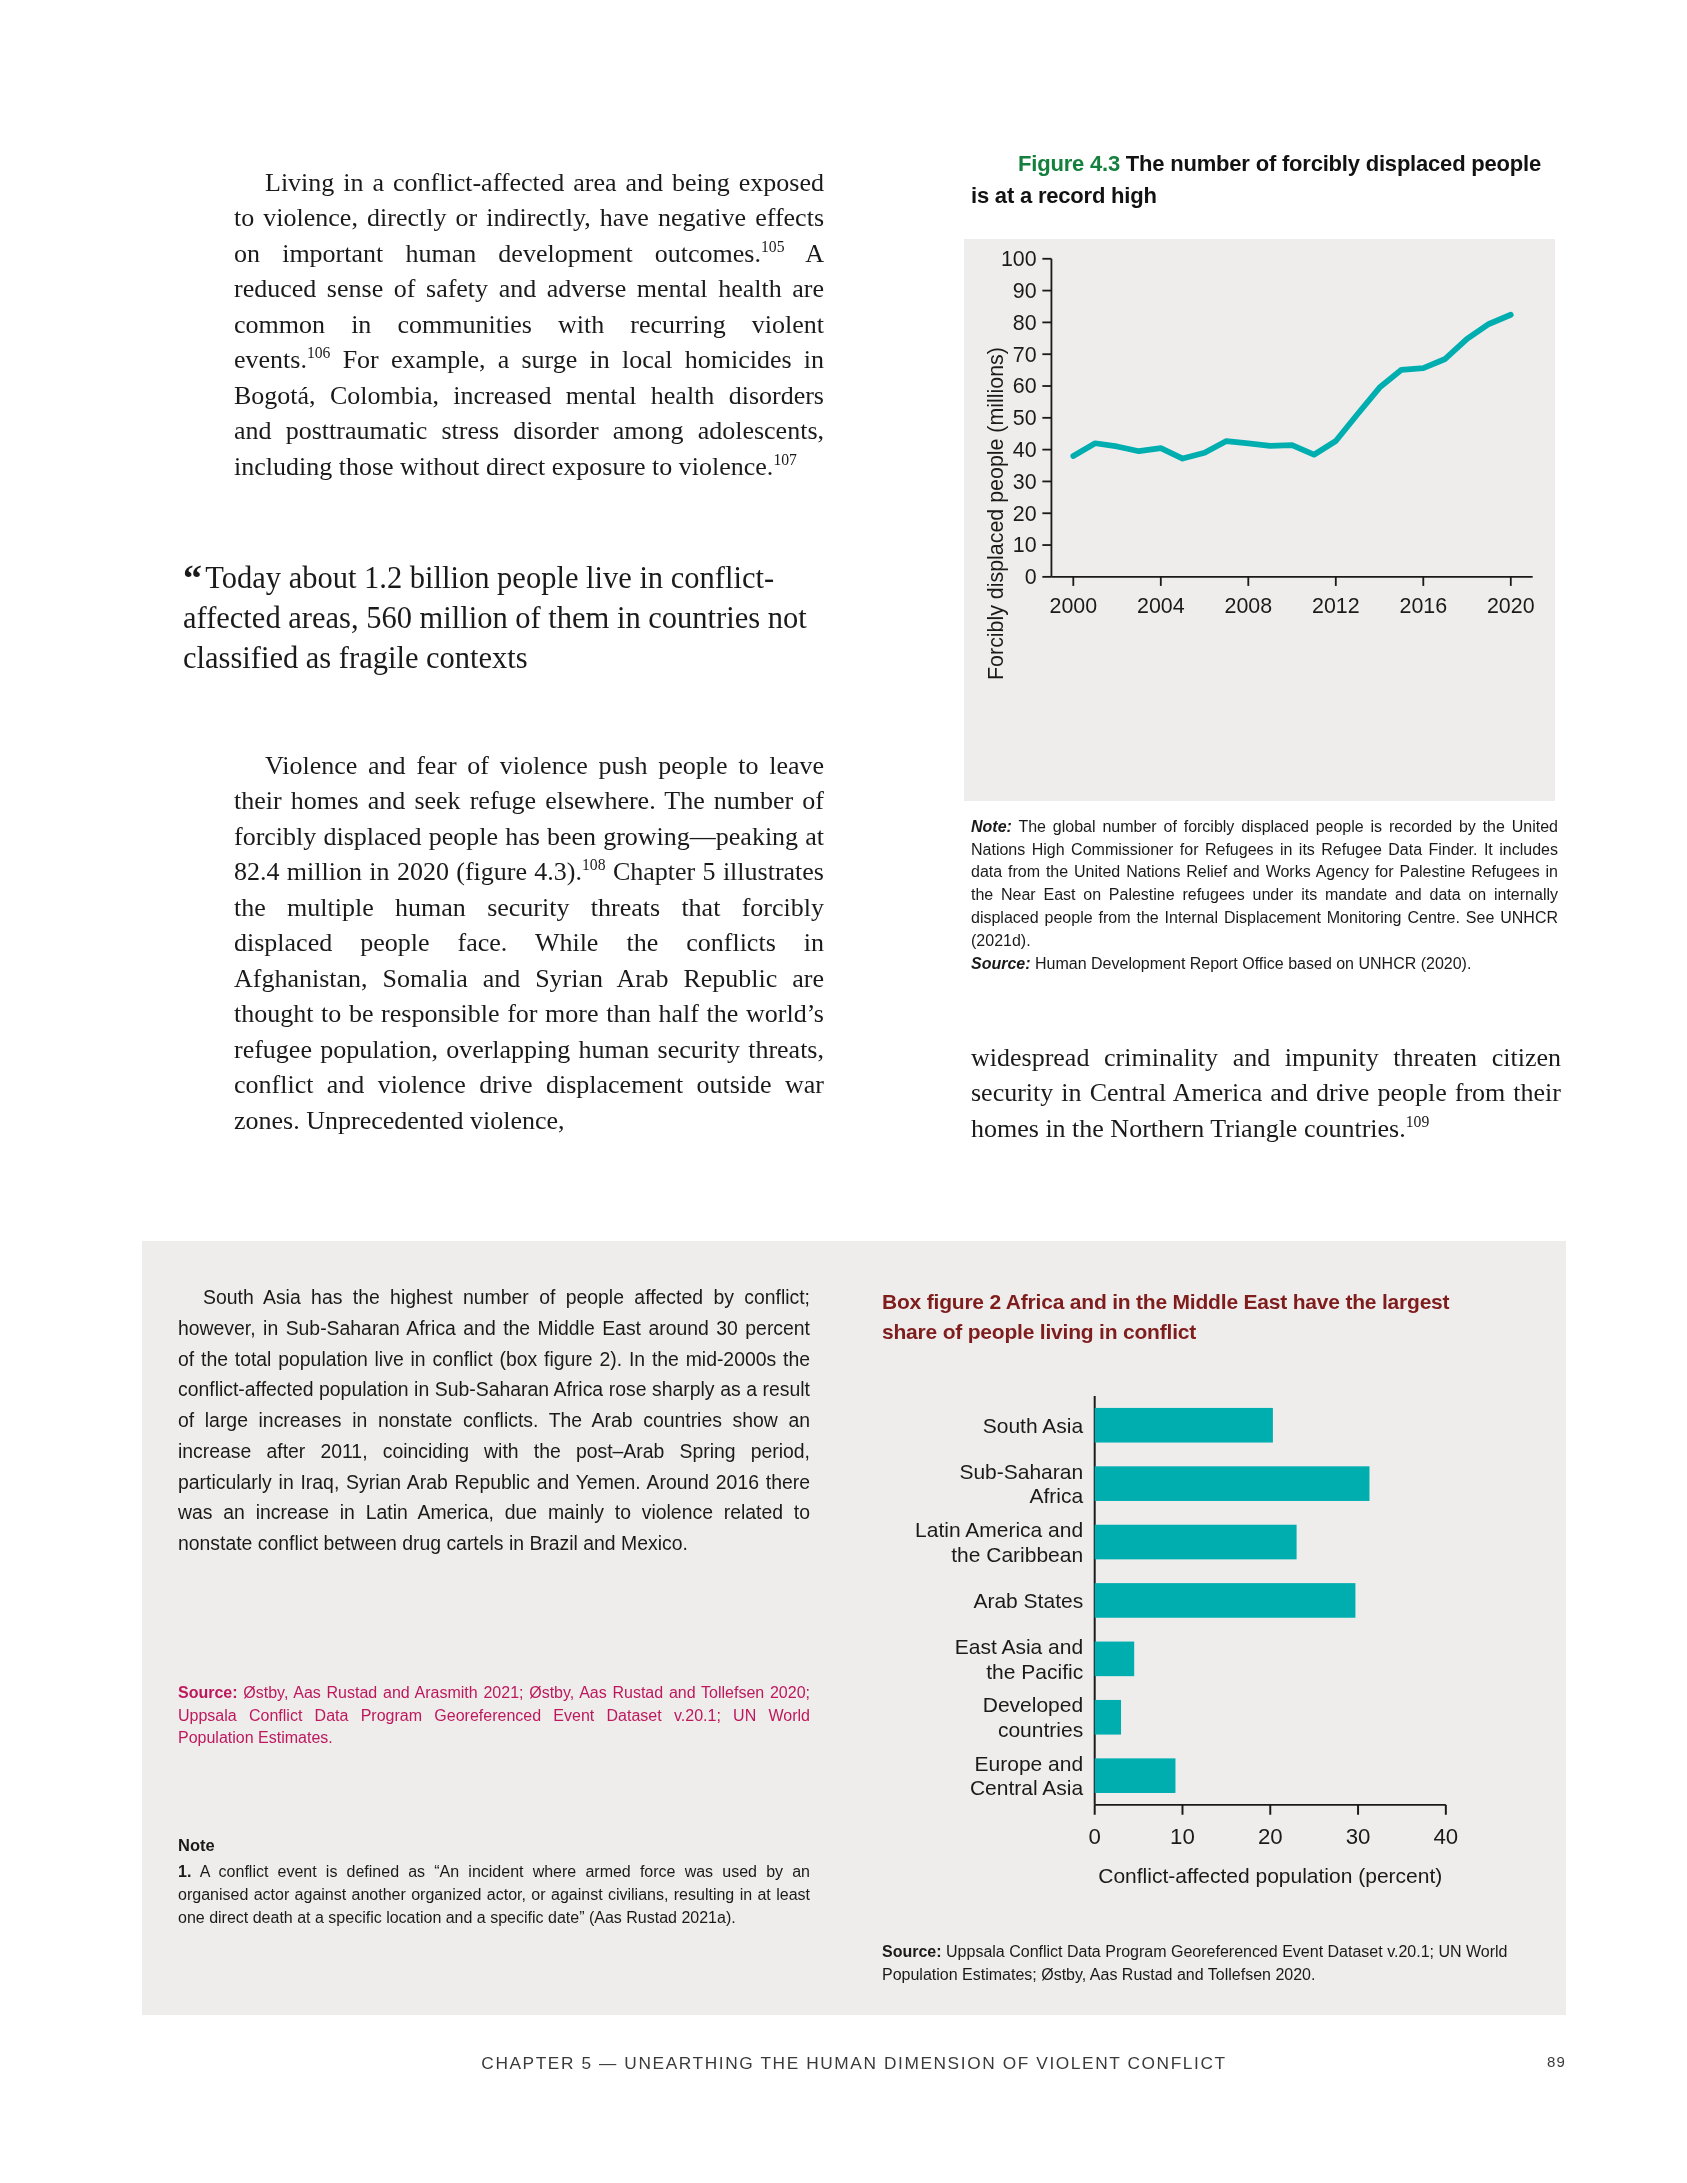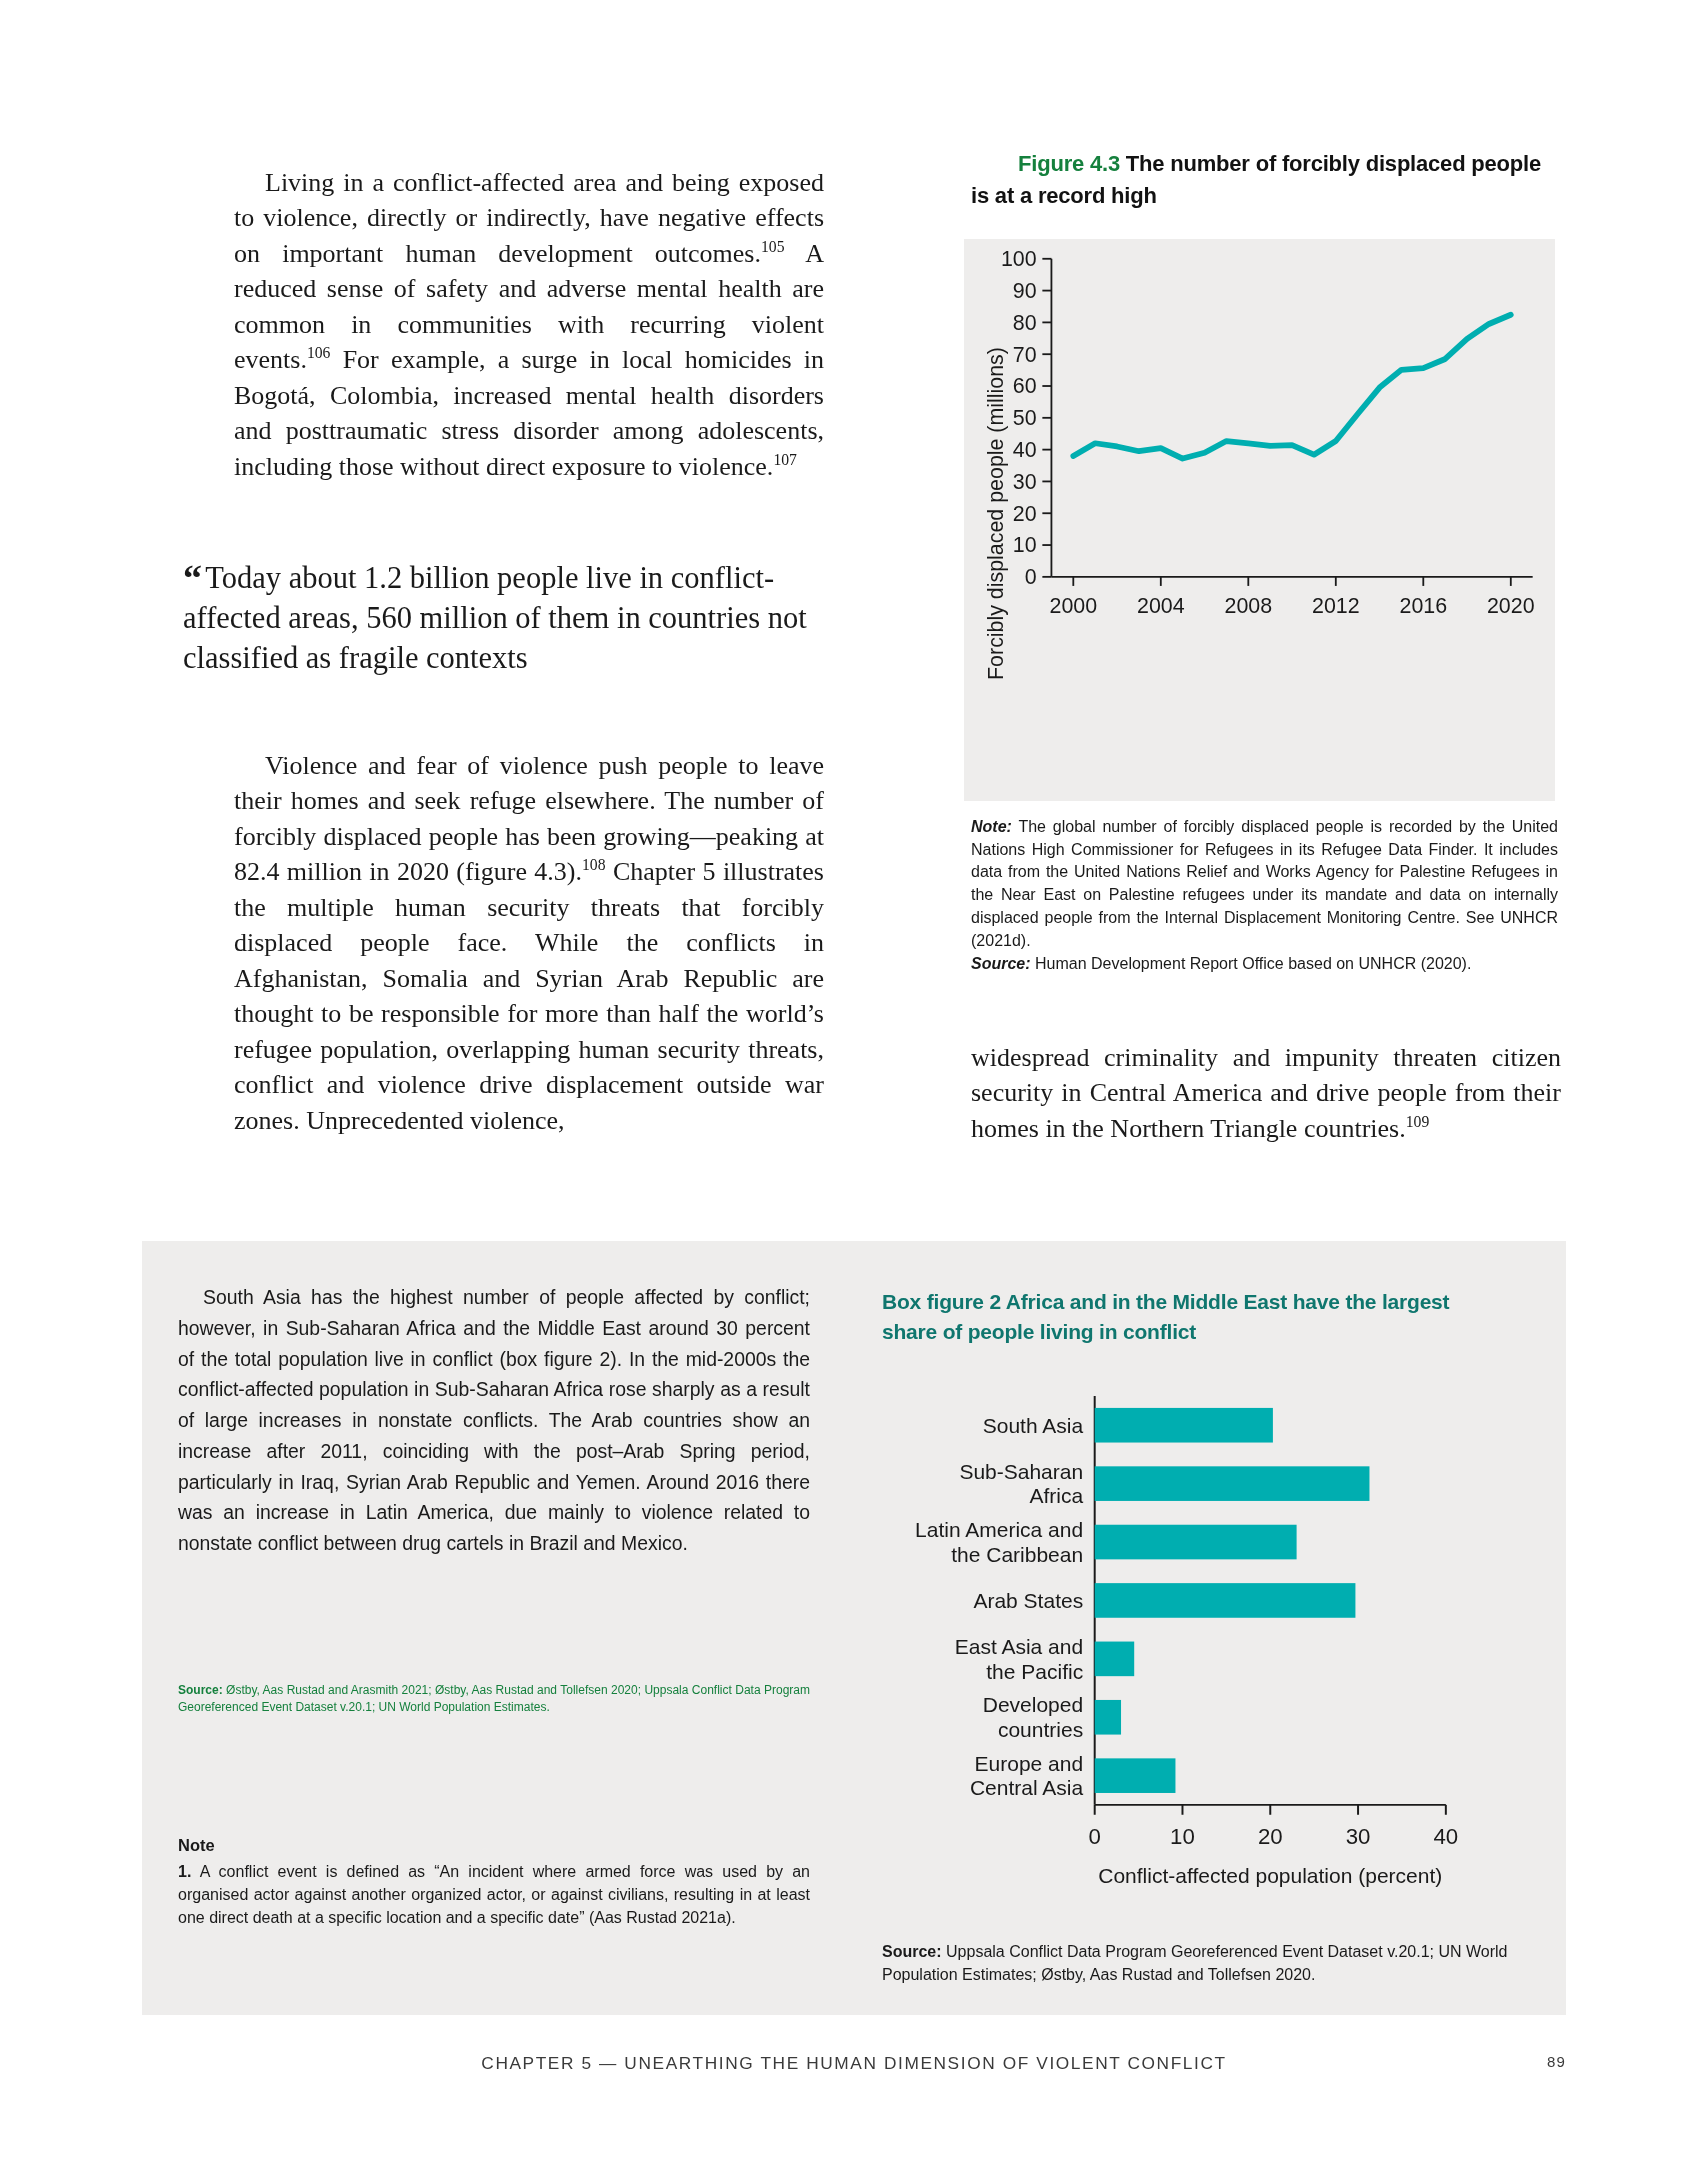--- a/index.html
+++ b/index.html
@@ -168,23 +168,23 @@
     text-justify: inter-word;
     margin: 0;
   }
   .box-text.indent { text-indent: 25px; }
 
   .box-source {
     position: absolute;
     left: 178px;
     top: 1682px;
     width: 632px;
-    font-size: 12px;
+    font-size: 16px;
     line-height: 1.42;
-    color: #15803d;
+    color: #be185d;
     text-align: justify;
   }
   .box-source b { font-weight: 700; }
 
   .box-note-head {
     position: absolute;
     left: 178px;
     top: 1836px;
     font-size: 16.5px;
     font-weight: 700;
@@ -203,21 +203,21 @@
   .box-note-body b { font-weight: 700; }
 
   .boxfig-title {
     position: absolute;
     left: 882px;
     top: 1287px;
     width: 577px;
     font-size: 21px;
     font-weight: 700;
     line-height: 1.45;
-    color: #0f766e;
+    color: #7f1d1d;
     letter-spacing: -0.2px;
   }
 
   .barchart-wrap {
     position: absolute;
     left: 882px;
     top: 1368px;
     width: 643px;
     height: 577px;
   }

